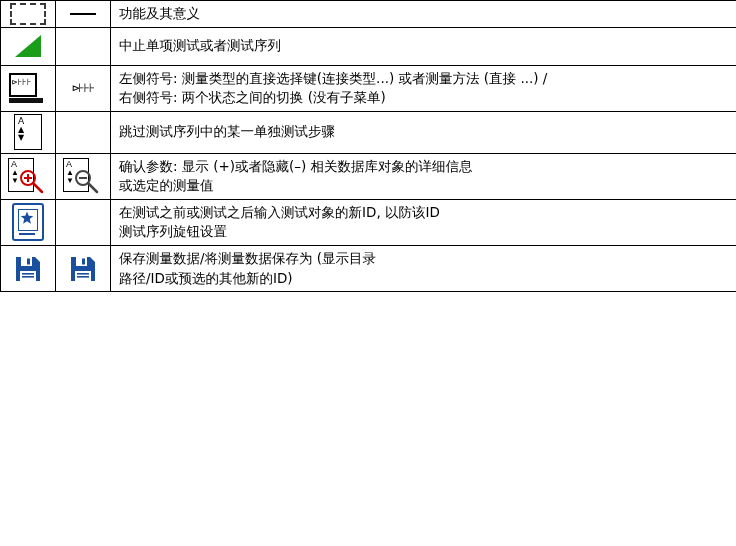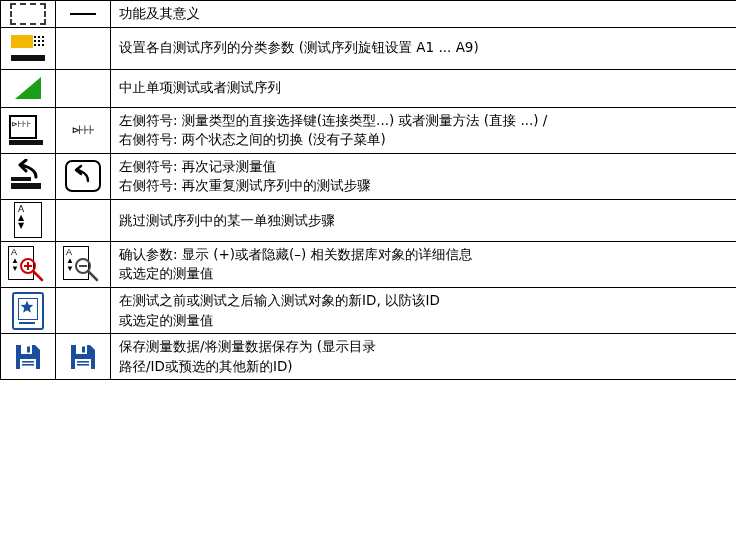--- a/index.html
+++ b/index.html
@@ -213,37 +213,20 @@
     <td class="col-icon-b">
       <div class="icon-cell">
         <span class="ico ico-dash"></span>
       </div>
     </td>
     <td class="col-text">
       <div class="text-cell">功能及其意义</div>
     </td>
   </tr>
 
-  <tr style="height:42px">
-    <td class="col-icon-a">
-      <div class="icon-cell">
-        <span class="ico ico-param">
-          <span class="yellow"></span>
-              <span class="dots"></span>
-              <span class="bar"></span>
-        </span>
-      </div>
-    </td>
-    <td class="col-icon-b">
-          <div class="icon-cell"></div>
-        </td>
-    <td class="col-text">
-      <div class="text-cell">设置各自测试序列的分类参数 (测试序列旋钮设置 A1 ... A9)</div>
-    </td>
-  </tr>
 
 
 
 
   <tr style="height:38px">
     <td class="col-icon-a">
       <div class="icon-cell">
         <span class="ico ico-tri">
           <svg width="34" height="26" viewBox="0 0 34 26">
                 <path d="M4 24 L30 24 L30 2 Z" fill="#1a9e1a"></path>
@@ -274,46 +257,20 @@
         <span class="ico-arrowtext">⊳⊦⊦⊦</span>
       </div>
     </td>
     <td class="col-text">
       <div class="text-cell" style="white-space:pre-line">左侧符号: 测量类型的直接选择键(连接类型...) 或者测量方法 (直接 ...) /
 右侧符号: 两个状态之间的切换 (没有子菜单)</div>
     </td>
   </tr>
 
 
-  <tr style="height:40px">
-    <td class="col-icon-a">
-      <div class="icon-cell">
-        <span class="ico ico-undo">
-          <svg width="24" height="22" viewBox="0 0 24 22">
-                <path d="M20 18 C20 8 4 6 4 6 M4 6 L10 1 M4 6 L10 12" stroke="#000" stroke-width="3" fill="none" stroke-linecap="round" stroke-linejoin="round"></path>
-              </svg>
-          <span class="bar2"></span>
-          <span class="bar"></span>
-        </span>
-      </div>
-    </td>
-    <td class="col-icon-b">
-      <div class="icon-cell">
-        <span class="ico-btn">
-          <svg width="24" height="24" viewBox="0 0 24 24">
-                <path d="M18 18 C18 8 6 7 6 7 M6 7 L11 3 M6 7 L11 11" stroke="#000" stroke-width="2.4" fill="none" stroke-linecap="round" stroke-linejoin="round"></path>
-              </svg>
-        </span>
-      </div>
-    </td>
-    <td class="col-text">
-      <div class="text-cell" style="white-space:pre-line">左侧符号: 再次记录测量值
-右侧符号: 再次重复测试序列中的测试步骤</div>
-    </td>
-  </tr>
 
 
   <tr style="height:42px">
     <td class="col-icon-a">
       <div class="icon-cell">
         <span class="ico-az">
           <span class="a">A</span>
           <span class="arrows">
             <span>▲</span><br>
             <span>▼</span>
@@ -380,21 +337,21 @@
               </svg>
           <span class="line"></span>
         </span>
       </div>
     </td>
     <td class="col-icon-b">
           <div class="icon-cell"></div>
         </td>
     <td class="col-text">
       <div class="text-cell" style="white-space:pre-line">在测试之前或测试之后输入测试对象的新ID, 以防该ID
-或选定的测量值</div>
+测试序列旋钮设置</div>
     </td>
   </tr>
 
   <tr style="height:46px">
     <td class="col-icon-a">
       <div class="icon-cell">
         <span class="ico-floppy">
           <svg width="28" height="28" viewBox="0 0 28 28">
             <path d="M2 2 H21 L26 7 V26 H2 Z" fill="#1a4fa0"></path>
             <rect x="7" y="2" width="11" height="9" fill="#ffffff"></rect>

